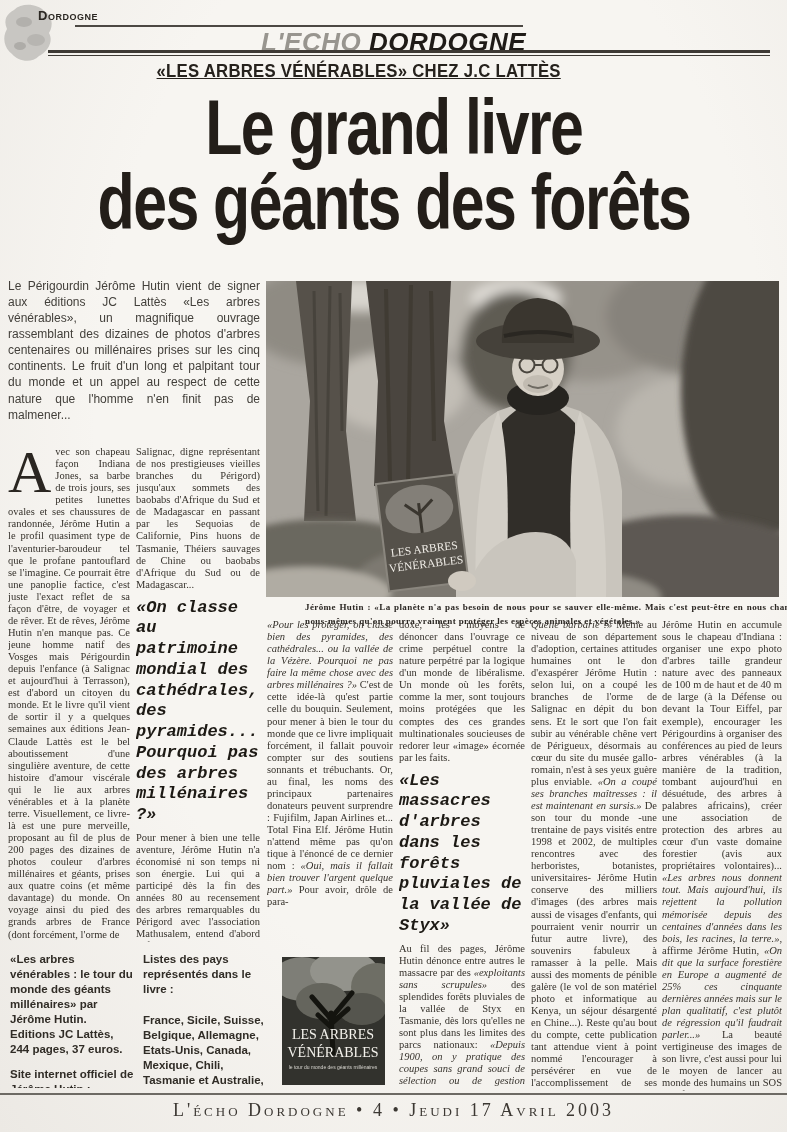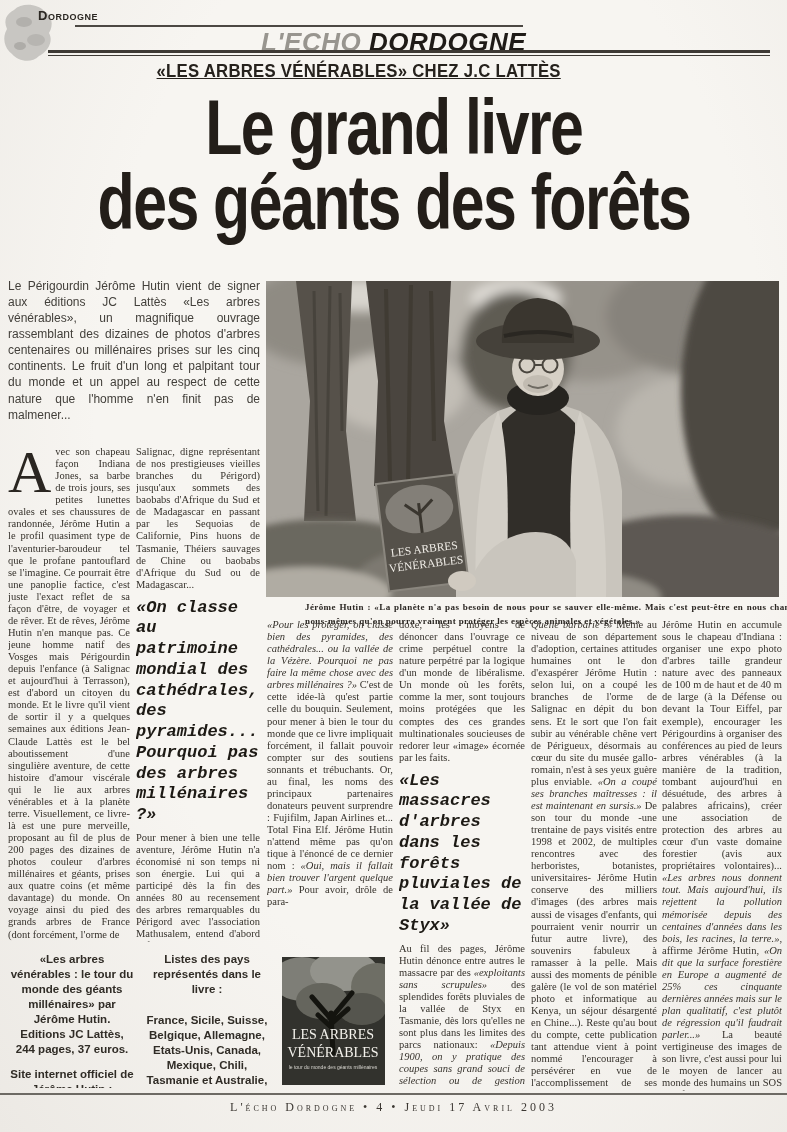--- a/index.html
+++ b/index.html
@@ -37,26 +37,26 @@
   .it{font-style:italic;}
   .dropcap{float:left;font-size:60px;line-height:.8;padding:2px 4px 0 0;color:#2a2621;}
   .subhead{font-family:Liberation Mono, monospace;font-weight:bold;font-style:italic;
       font-size:17px;line-height:1.22;color:#1d1a15;text-align:left;margin:7px 0 6px 0;}
   
   .box-title{font-family:"Liberation Sans",sans-serif;font-weight:bold;font-size:36px;
       color:#1f1b16;white-space:nowrap;}
   .box-title span{display:inline-block;transform:scaleX(.8);transform-origin:0 50%;letter-spacing:-1px;}
   .box-text{font-family:"Liberation Sans",sans-serif;font-weight:bold;font-size:11.5px;
       line-height:1.3;color:#302c26;}
-  .box-text p{margin:0 0 10px 0;text-align:center;}
+  .box-text p{margin:0 0 10px 0;}
   .cover{overflow:hidden;background:#32322d;}
   
   .footer-rule{height:1.5px;background:#6d6a64;}
   .footer{width:787px;text-align:center;font-variant:small-caps;letter-spacing:3px;
-      font-size:12px;color:#3c3833;}
+      font-size:18px;color:#3c3833;}
 </style>
 </head>
 <body>
 
 <div id="page">
 
   <svg class="abs" style="left:2px;top:2px" width="58" height="66" viewBox="0 0 58 66">
     <path d="M12,8 C20,0 36,2 42,9 C50,13 52,23 47,31 C52,40 45,50 37,54 C29,62 16,59 10,52 C2,46 0,35 5,27 C1,17 5,12 12,8 Z" fill="#c8c6c2"></path>
     <ellipse cx="22" cy="20" rx="8" ry="5" fill="#b2b0ac"></ellipse>
     <ellipse cx="34" cy="38" rx="9" ry="6" fill="#b7b5b1"></ellipse>

